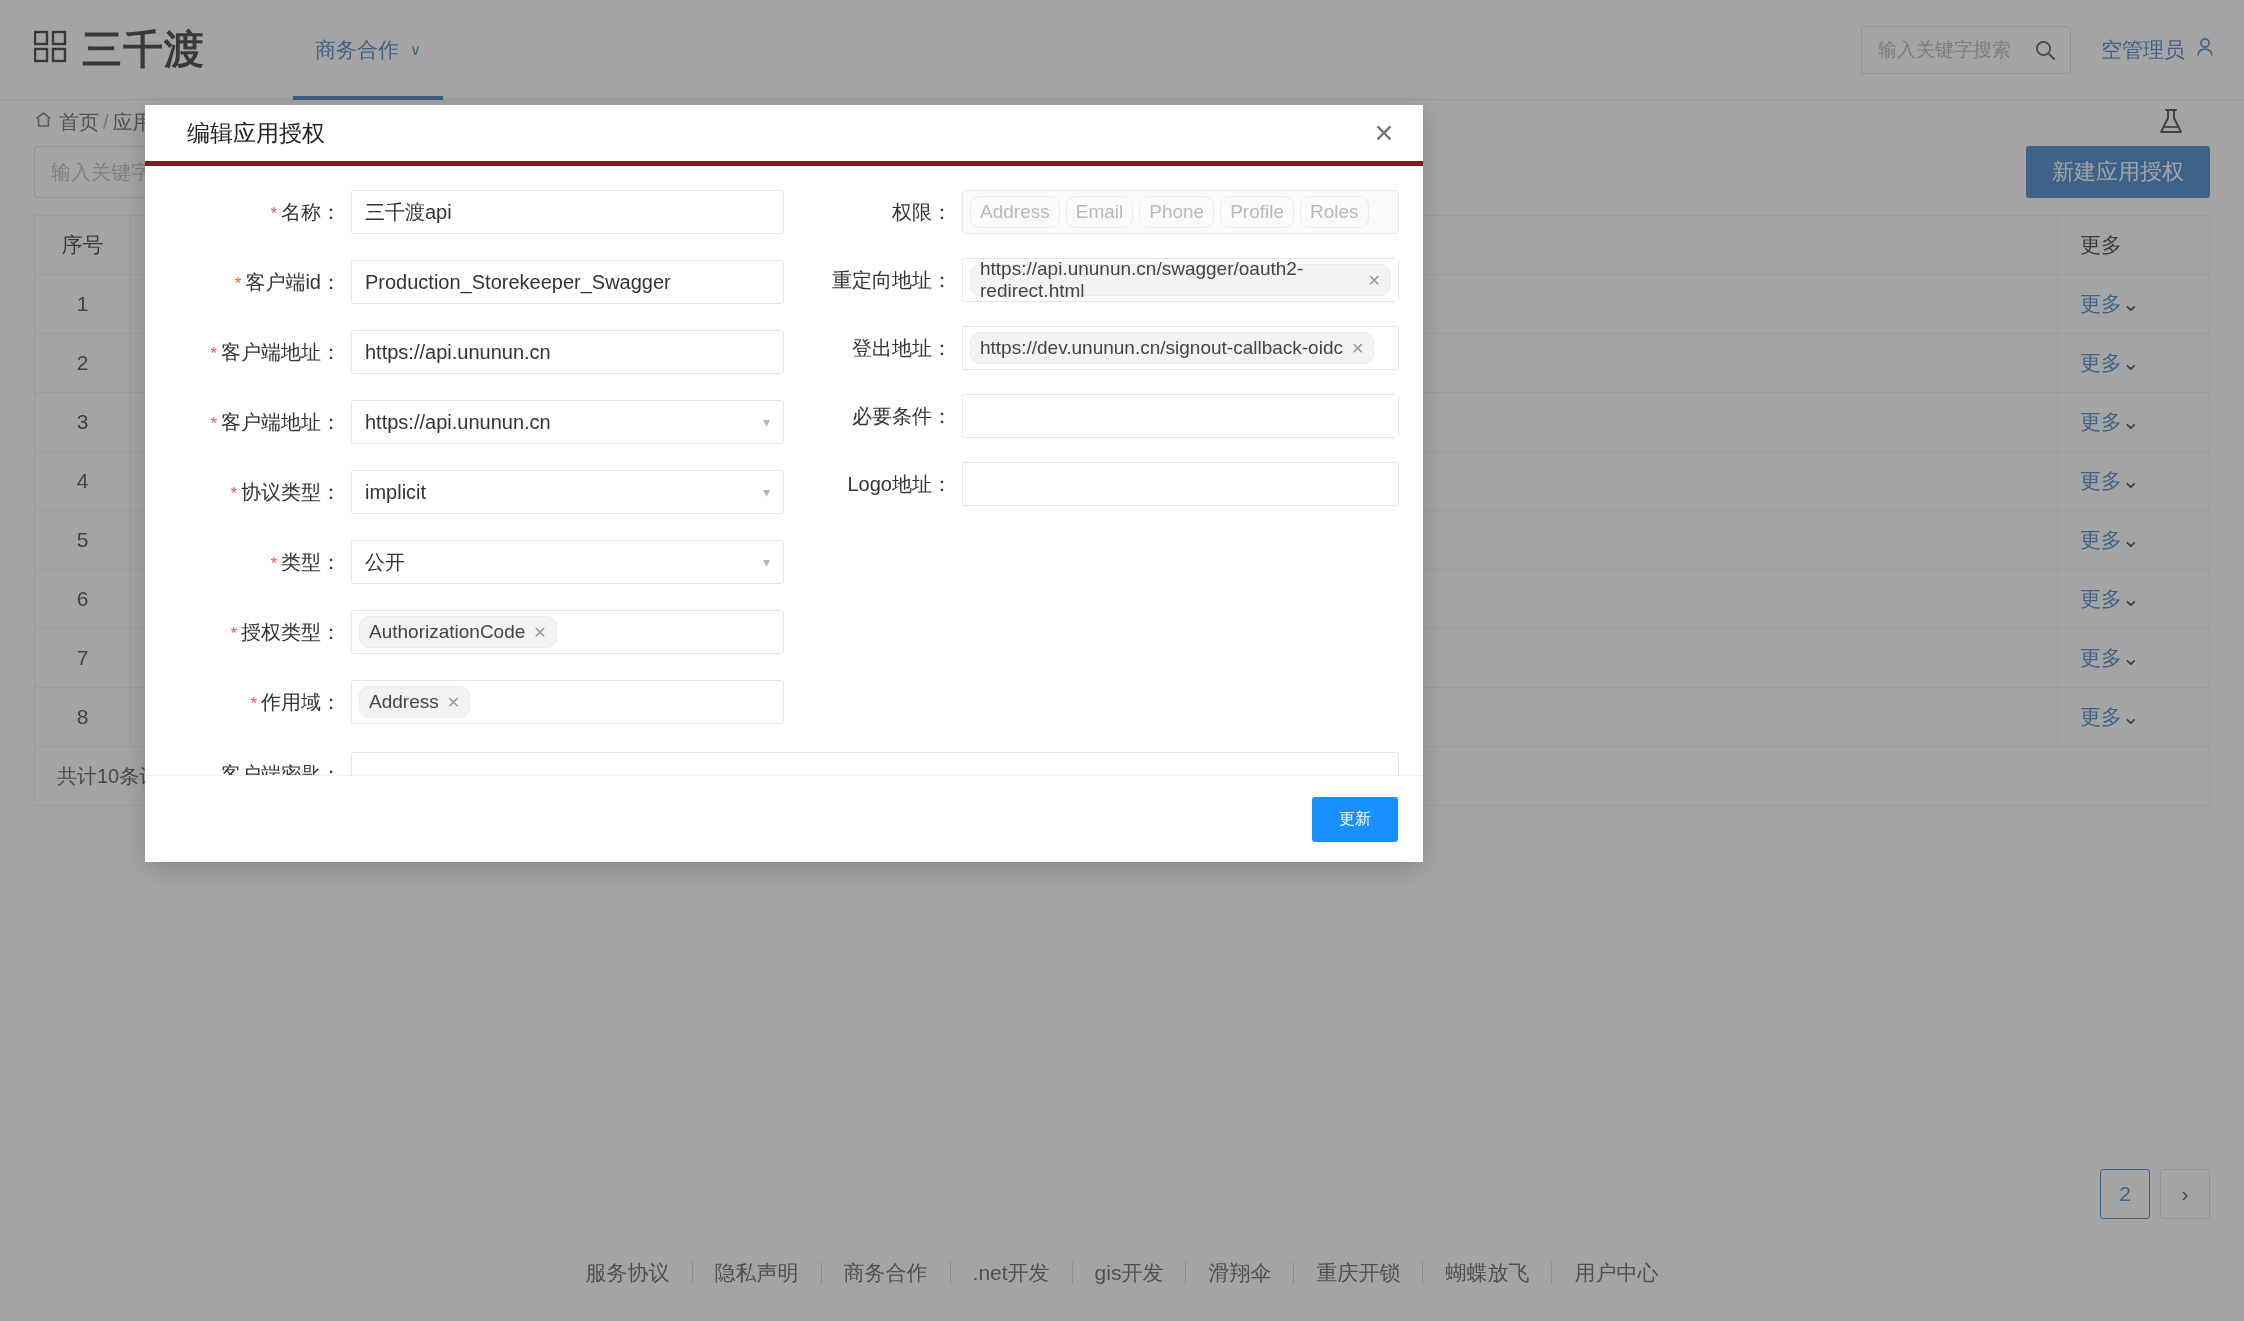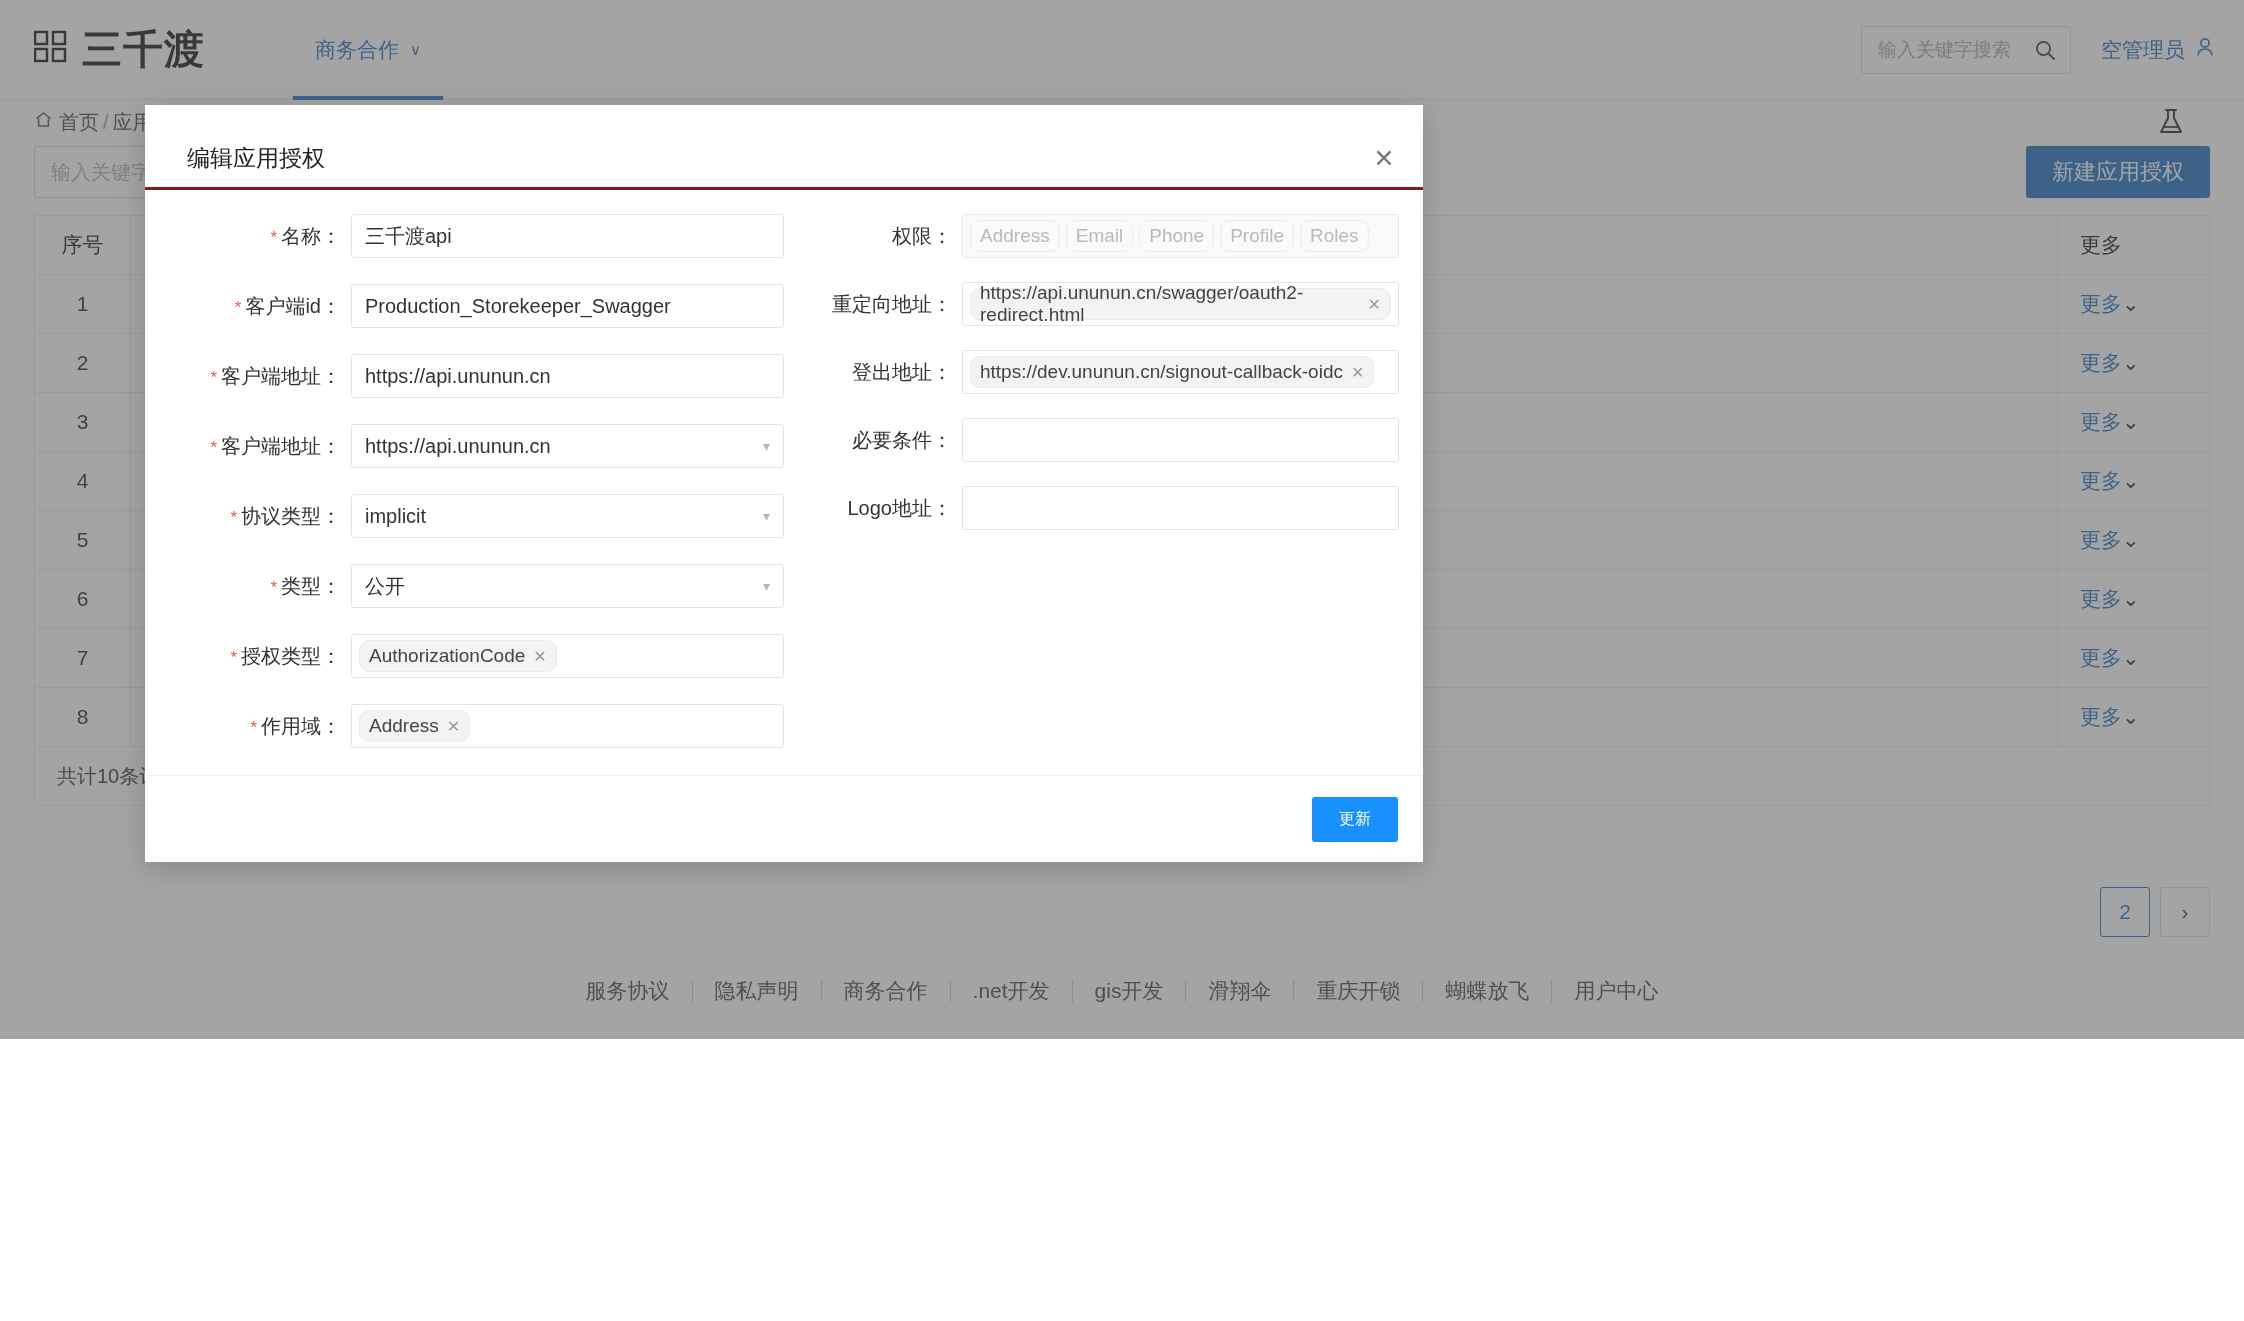--- a/index.html
+++ b/index.html
@@ -5,21 +5,21 @@
   * { box-sizing: border-box; }
   html, body {
     margin: 0; padding: 0;
     width: 2244px; height: 1321px;
     overflow: hidden;
     font-family: "Liberation Sans", "DejaVu Sans", sans-serif;
     background: #ffffff;
   }
   #root {
     position: relative;
-    width: 2244px; height: 1039px;
+    width: 2244px; height: 1321px;
     background: #7f1d1d;
   }
 
   
   .page {
     position: absolute; inset: 0;
     background: #ffffff;
   }
   .topbar {
     position: absolute; left: 0; top: 0; width: 2244px; height: 100px;
@@ -151,22 +151,22 @@
   .modal {
     position: absolute;
     left: 145px; top: 105px;
     width: 1278px; height: 757px;
     background: #ffffff;
     box-shadow: 0 6px 26px rgba(0,0,0,0.18);
     display: flex; flex-direction: column;
   }
   .modal-head {
     height: 61px; position: relative; flex: 0 0 auto;
-    border-bottom: 3px solid #7f1d1d;
-    display: flex; align-items: center; margin-top: 24px;
+    border-bottom: 5px solid #7f1d1d;
+    display: flex; align-items: center;
   }
   .modal-title { margin-left: 42px; font-size: 23px; color: #222; }
   .modal-close {
     position: absolute; right: 22px; top: 50%; transform: translateY(-50%);
     width: 34px; height: 34px; display: flex; align-items: center; justify-content: center;
     color: #777; font-size: 25px; cursor: pointer; background: none; border: none;
     font-family: inherit;
   }
   .modal-body {
     flex: 1 1 auto; padding: 24px 24px 0 24px;

